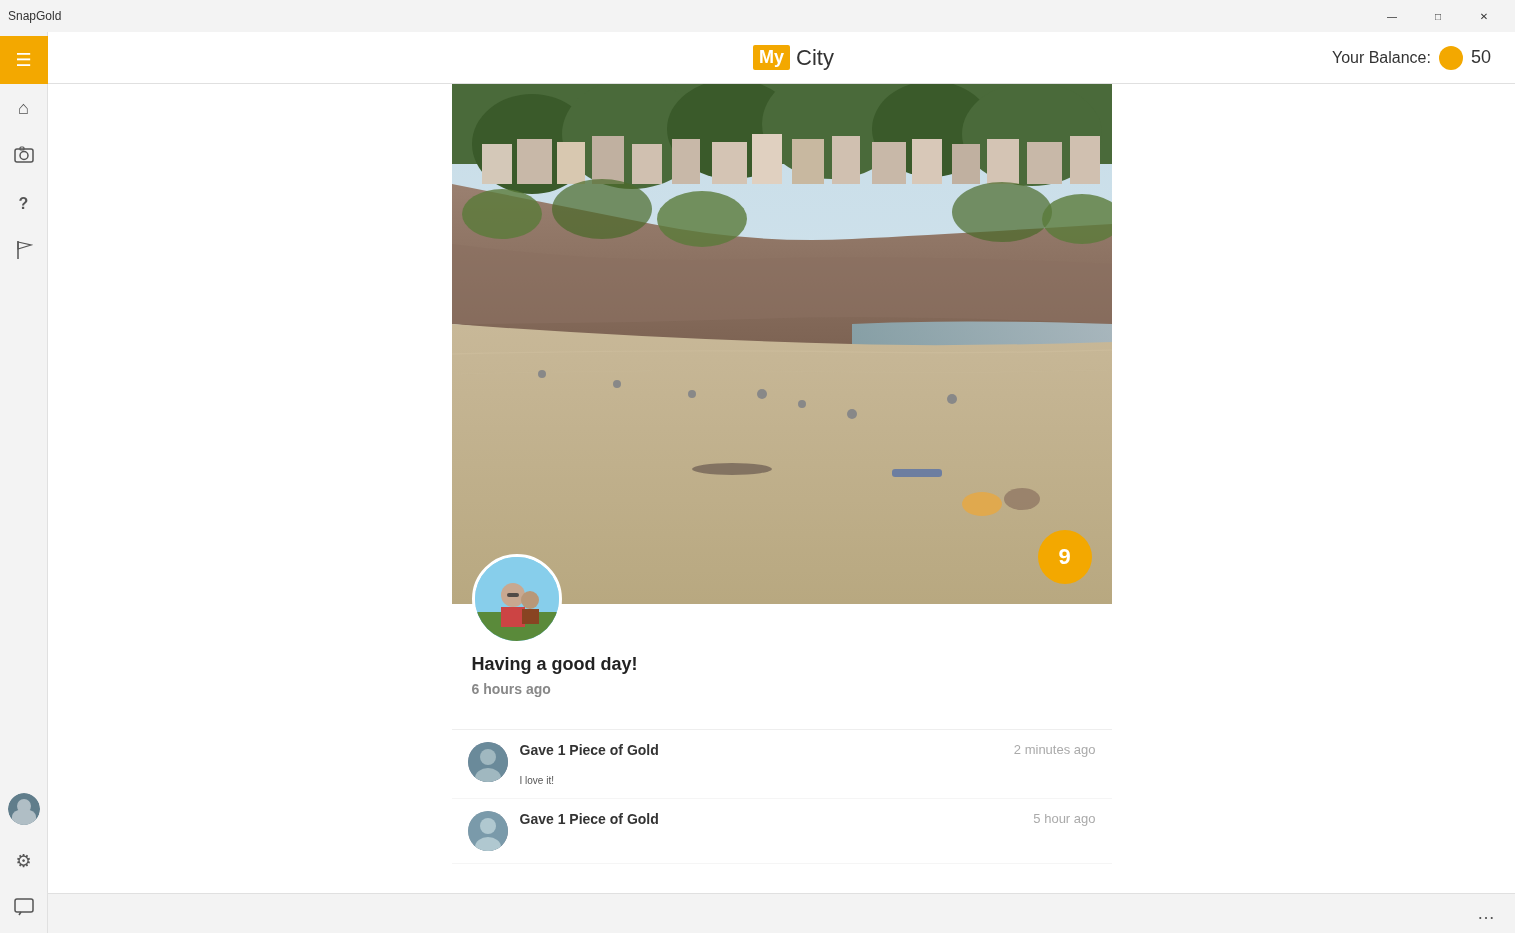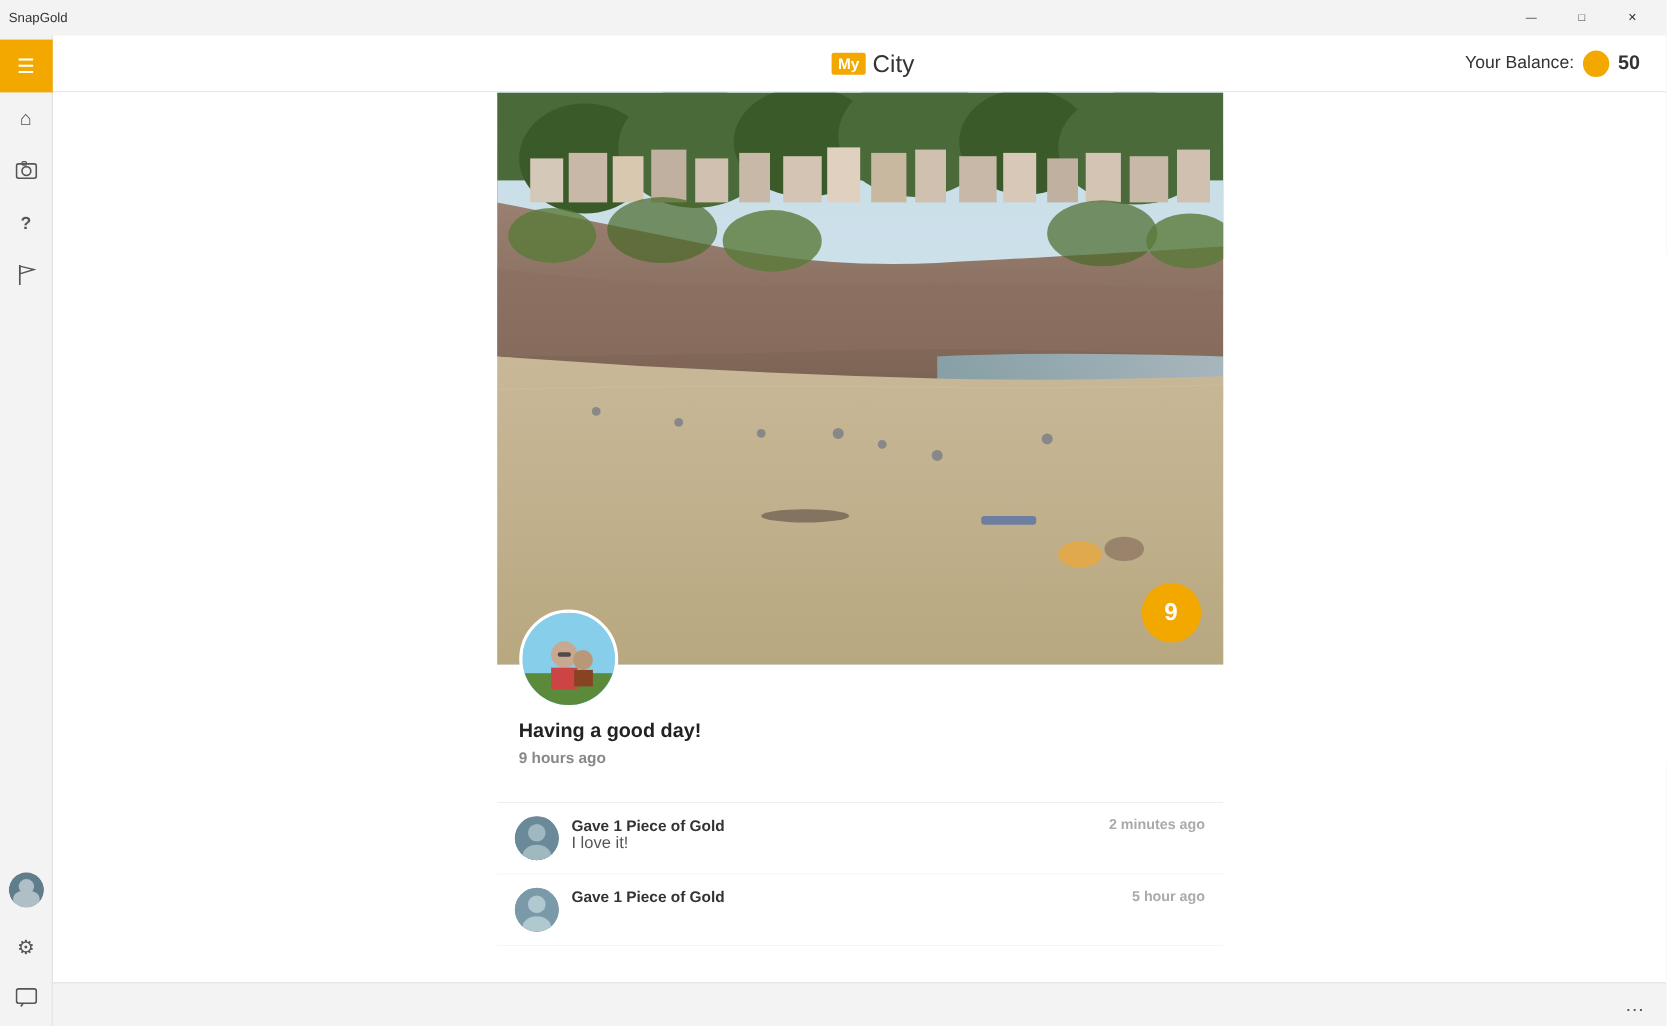--- a/index.html
+++ b/index.html
@@ -103,37 +103,37 @@
     .header-title {
       display: flex;
       align-items: center;
       gap: 6px;
       font-size: 22px;
       font-weight: 400;
     }
     .header-my-badge {
       background: #f3a800;
       color: white;
-      font-size: 14px;
+      font-size: 18px;
       font-weight: 700;
       padding: 2px 6px;
       border-radius: 2px;
       margin-left: 24px;
     }
     .header-city { font-size: 22px; color: #333; }
     .header-balance {
       display: flex; align-items: center; gap: 8px;
       font-size: 16px; color: #333;
     }
     .balance-coin {
       width: 24px; height: 24px;
       border-radius: 50%;
       background: #f3a800;
     }
-    .balance-amount { font-size: 18px; font-weight: 700; color: #333; }
+    .balance-amount { font-size: 18px; font-weight: 400; color: #333; }
 
     
     .main-scroll {
       flex: 1;
       overflow-y: auto;
       background: white;
       display: flex;
       justify-content: center;
     }
     .feed-container {
@@ -222,26 +222,25 @@
       background: linear-gradient(135deg, #8a9ab0 0%, #5a6a80 100%);
     }
     .comment-avatar-2 {
       background: linear-gradient(135deg, #a0b4c0 0%, #607080 100%);
     }
     .comment-body { flex: 1; }
     .comment-action {
       font-size: 14px; font-weight: 600; color: #333;
     }
     .comment-text {
-      font-size: 15px; color: #555; margin-top: 0;
+      font-size: 10px; color: #555; margin-top: 17px;
     }
     .comment-time {
       font-size: 13px; color: #aaa;
       white-space: nowrap;
-      font-weight: bold;
     }
     .comment-top {
       display: flex; justify-content: space-between; align-items: flex-start; gap: 42px;
     }
 
     
     .bottom-bar {
       height: 40px;
       background: #f3f3f3;
       display: flex;
@@ -447,21 +446,21 @@
                 <circle cx="55" cy="43" r="9" fill="#b89878"></circle>
                 <rect x="47" y="52" width="17" height="15" fill="#884422"></rect>
 
                 <rect x="32" y="36" width="12" height="4" rx="2" fill="#333" opacity="0.8"></rect>
               </svg>
             </div>
           </div>
 
           <div class="post-content">
             <p class="post-caption">Having a good day!</p>
-            <p class="post-time">9 hours ago</p>
+            <p class="post-time">6 hours ago</p>
           </div>
 
           <div class="comment-list">
             <div class="comment-item">
               <div class="comment-avatar comment-avatar-1">
                 <svg width="40" height="40" viewBox="0 0 40 40">
                   <rect width="40" height="40" fill="#6a8a9a" rx="20"></rect>
                   <circle cx="20" cy="15" r="8" fill="#a0b8c0"></circle>
                   <ellipse cx="20" cy="36" rx="13" ry="10" fill="#a0b8c0"></ellipse>
                 </svg>

